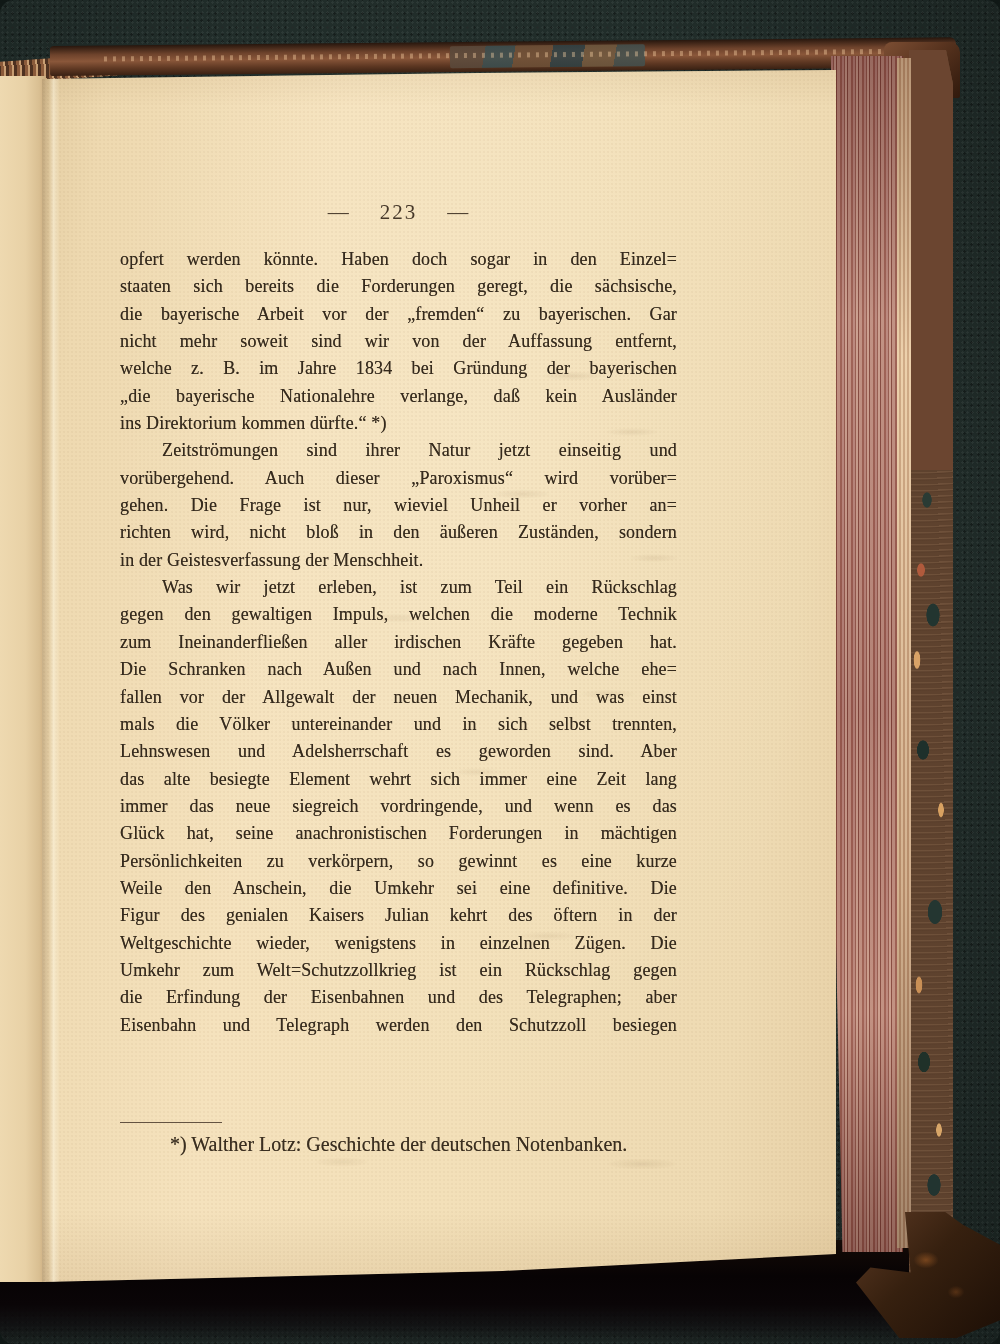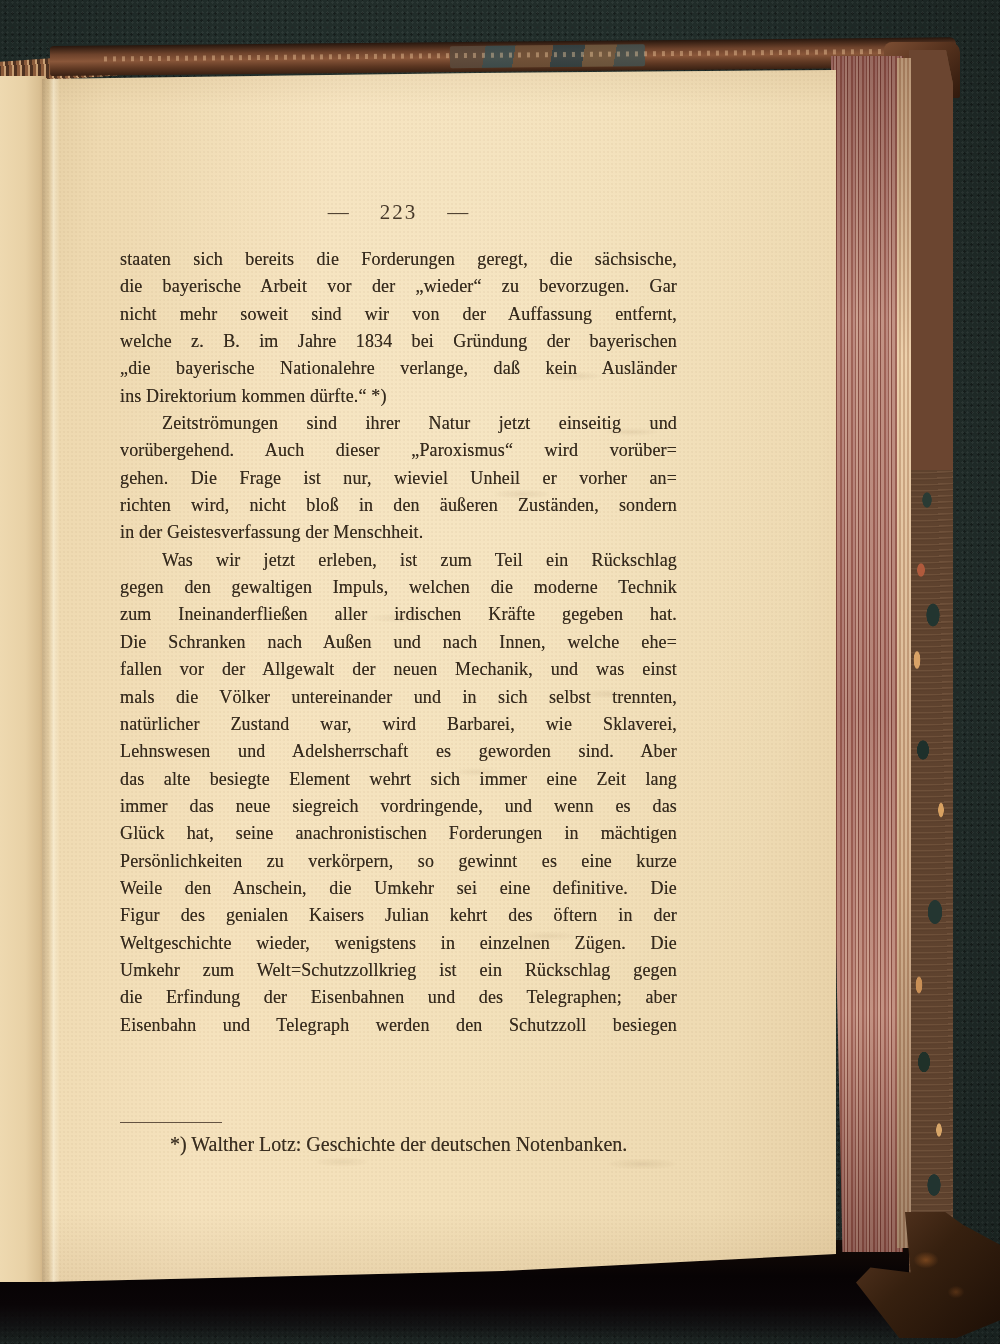--- a/index.html
+++ b/index.html
@@ -1,17 +1,17 @@
 <!DOCTYPE html>
 <html><head>
 <meta charset="utf-8">
 <style>
   html,body{margin:0;padding:0;background:#101816;}
   .scene{position:relative;width:1000px;height:1344px;overflow:hidden;
-         font-family:"Liberation Serif","DejaVu Serif",serif;}
+         font-family:"Liberation Serif","DejaVu Serif",serif;border-radius:14px;}
 
   
   .backdrop{position:absolute;inset:0;background-color:#212d2a;
     background-image:
       radial-gradient(rgba(255,255,255,0.055) 1px, transparent 1.3px),
       radial-gradient(rgba(0,0,0,0.30) 1px, transparent 1.3px);
     background-size:5px 5px,7px 7px;background-position:0 0,2px 3px;}
   .backdrop::after{content:"";position:absolute;inset:0;
     background:radial-gradient(ellipse at 45% 42%, transparent 55%, rgba(0,0,0,0.28) 100%);}
 
@@ -142,38 +142,38 @@
 
   <div class="left-page"></div>
 
   <div class="page">
     <div class="gutter"></div>
     <div class="showthrough"></div>
 
     <div class="pagehead"><span>—</span><span class="num">223</span><span>—</span></div>
 
     <div class="textblock">
+      <div class="ln">opfert werden könnte.  Haben doch sogar in den Einzel=</div>
       <div class="ln">staaten sich bereits die Forderungen geregt, die sächsische,</div>
-      <div class="ln">die bayerische Arbeit vor der „wieder“ zu bevorzugen. Gar</div>
+      <div class="ln">die bayerische Arbeit vor der „fremden“ zu bayerischen. Gar</div>
       <div class="ln">nicht mehr soweit sind wir von der Auffassung entfernt,</div>
       <div class="ln">welche z. B. im Jahre 1834 bei Gründung der bayerischen</div>
       <div class="ln">„die bayerische Nationalehre verlange, daß kein Ausländer</div>
       <div class="ln end">ins Direktorium kommen dürfte.“ *)</div>
       <div class="ln ind">Zeitströmungen sind ihrer Natur jetzt einseitig und</div>
       <div class="ln">vorübergehend.  Auch dieser „Paroxismus“ wird vorüber=</div>
       <div class="ln">gehen.  Die Frage ist nur, wieviel Unheil er vorher an=</div>
       <div class="ln">richten wird, nicht bloß in den äußeren Zuständen, sondern</div>
       <div class="ln end">in der Geistesverfassung der Menschheit.</div>
       <div class="ln ind">Was wir jetzt erleben, ist zum Teil ein Rückschlag</div>
       <div class="ln">gegen den gewaltigen Impuls, welchen die moderne Technik</div>
       <div class="ln">zum Ineinanderfließen aller irdischen Kräfte gegeben hat.</div>
       <div class="ln">Die Schranken nach Außen und nach Innen, welche ehe=</div>
       <div class="ln">fallen vor der Allgewalt der neuen Mechanik, und was einst</div>
       <div class="ln">mals die Völker untereinander und in sich selbst trennten,</div>
-      <div class="ln">natürlicher Zustand war, wird Barbarei, wie Sklaverei,</div>
       <div class="ln">Lehnswesen und Adelsherrschaft es geworden sind.  Aber</div>
       <div class="ln">das alte besiegte Element wehrt sich immer eine Zeit lang</div>
       <div class="ln">immer das neue siegreich vordringende, und wenn es das</div>
       <div class="ln">Glück hat, seine anachronistischen Forderungen in mächtigen</div>
       <div class="ln">Persönlichkeiten zu verkörpern, so gewinnt es eine kurze</div>
       <div class="ln">Weile den Anschein, die Umkehr sei eine definitive.  Die</div>
       <div class="ln">Figur des genialen Kaisers Julian kehrt des öftern in der</div>
       <div class="ln">Weltgeschichte wieder, wenigstens in einzelnen Zügen.  Die</div>
       <div class="ln">Umkehr zum Welt=Schutzzollkrieg ist ein Rückschlag gegen</div>
       <div class="ln">die Erfindung der Eisenbahnen und des Telegraphen; aber</div>

